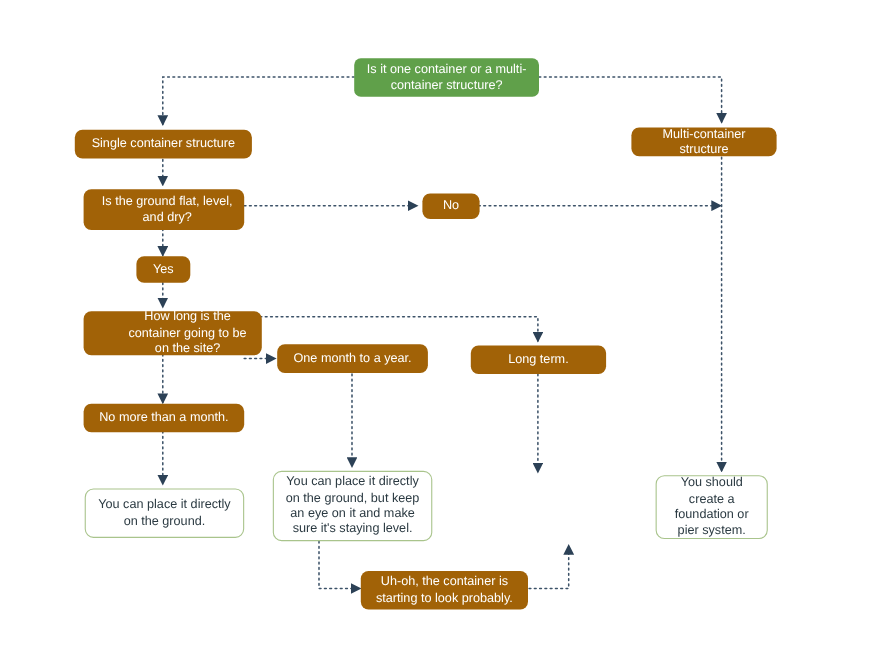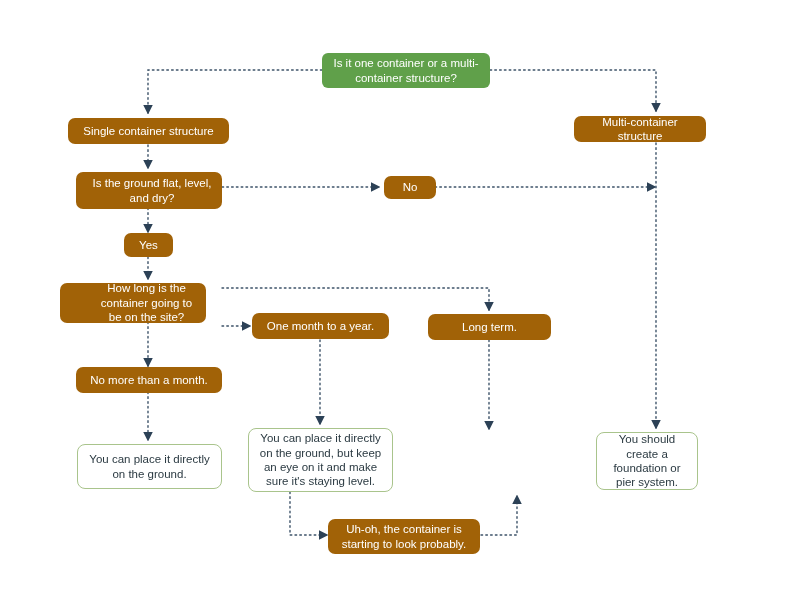--- a/index.html
+++ b/index.html
@@ -109,21 +109,21 @@
   <div class="node node-dark" style="left:68px; top:118px; width:161px; height:26px;">Single container structure</div>
 
   <div class="node node-dark" style="left:574px; top:116px; width:132px; height:26px;">Multi-container structure</div>
 
   <div class="node node-dark" style="left:76px; top:172px; width:146px; height:37px;padding-left:15px;">Is the ground flat, level, and dry?</div>
 
   <div class="node node-dark" style="left:384px; top:176px; width:52px; height:23px;">No</div>
 
   <div class="node node-dark" style="left:124px; top:233px; width:49px; height:24px;">Yes</div>
 
-  <div class="node node-dark" style="left:60px; top:283px; width:146px; height:40px;padding-left:36px;">How long is the container going to be on the site?</div>
+  <div class="node node-dark" style="left:76px; top:283px; width:162px; height:40px;padding-left:36px;">How long is the container going to be on the site?</div>
 
   <div class="node node-dark" style="left:252px; top:313px; width:137px; height:26px;">One month to a year.</div>
 
   <div class="node node-dark" style="left:428px; top:314px; width:123px; height:26px;">Long term.</div>
 
   <div class="node node-dark" style="left:76px; top:367px; width:146px; height:26px;">No more than a month.</div>
 
   <div class="node node-outcome" style="left:77px; top:444px; width:145px; height:45px;">You can place it directly on the ground.</div>
 
   <div class="node node-outcome" style="left:248px; top:428px; width:145px; height:64px;">You can place it directly on the ground, but keep an eye on it and make sure it's staying level.</div>

